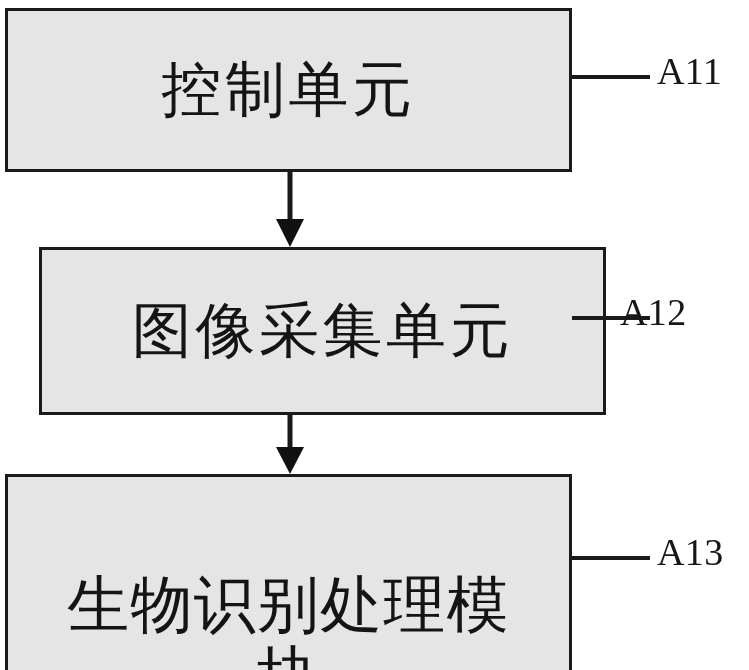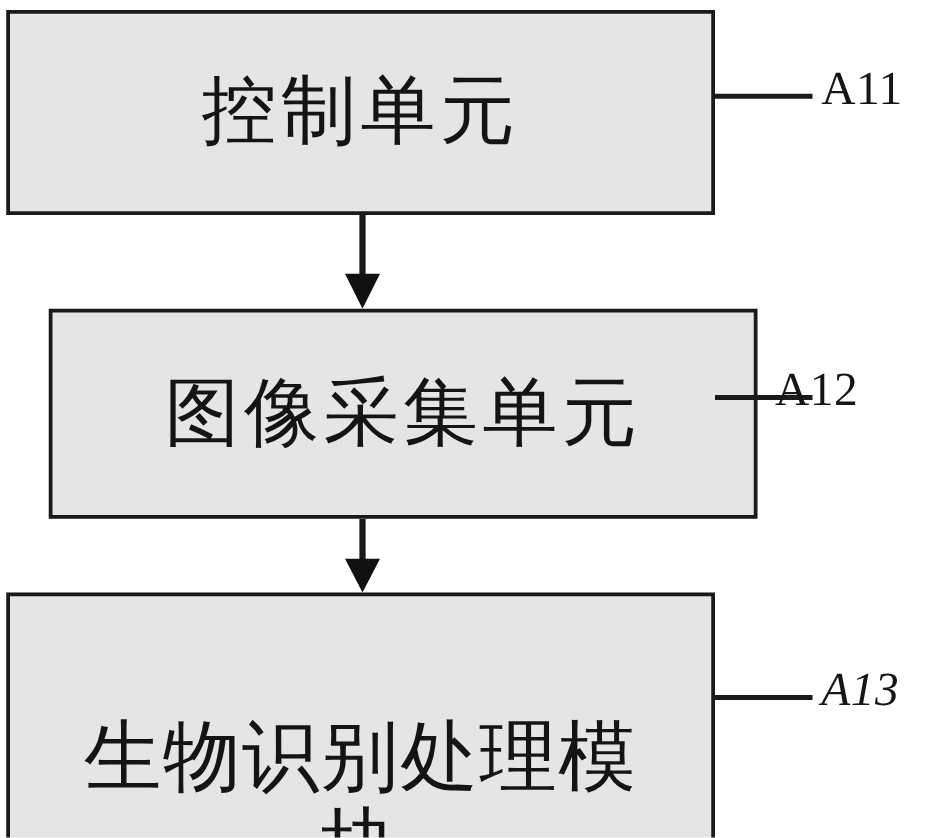--- a/index.html
+++ b/index.html
@@ -83,21 +83,21 @@
     color: #161616;
     letter-spacing: 0.01em;
     line-height: 1;
     white-space: nowrap;
   }
   #leader-a11 { left: 572px; top: 75px; width: 78px; }
   #label-a11  { left: 657px; top: 52px; }
   #leader-a12 { left: 572px; top: 316px; width: 78px; }
   #label-a12  { left: 620px; top: 293px; }
   #leader-a13 { left: 572px; top: 556px; width: 78px; }
-  #label-a13  { left: 657px; top: 533px; font-style: italic; }
+  #label-a13  { left: 657px; top: 533px; }
 </style>
 </head>
 <body>
 
 <svg id="diagram-canvas" viewBox="0 0 749 670" width="749" height="670" aria-hidden="true">
 
   <g>
     <line x1="290" y1="172" x2="290" y2="222" stroke="#1a1a1a" stroke-width="5"></line>
     <polygon points="276,219 304,219 290,247" fill="#111111"></polygon>
   </g>

